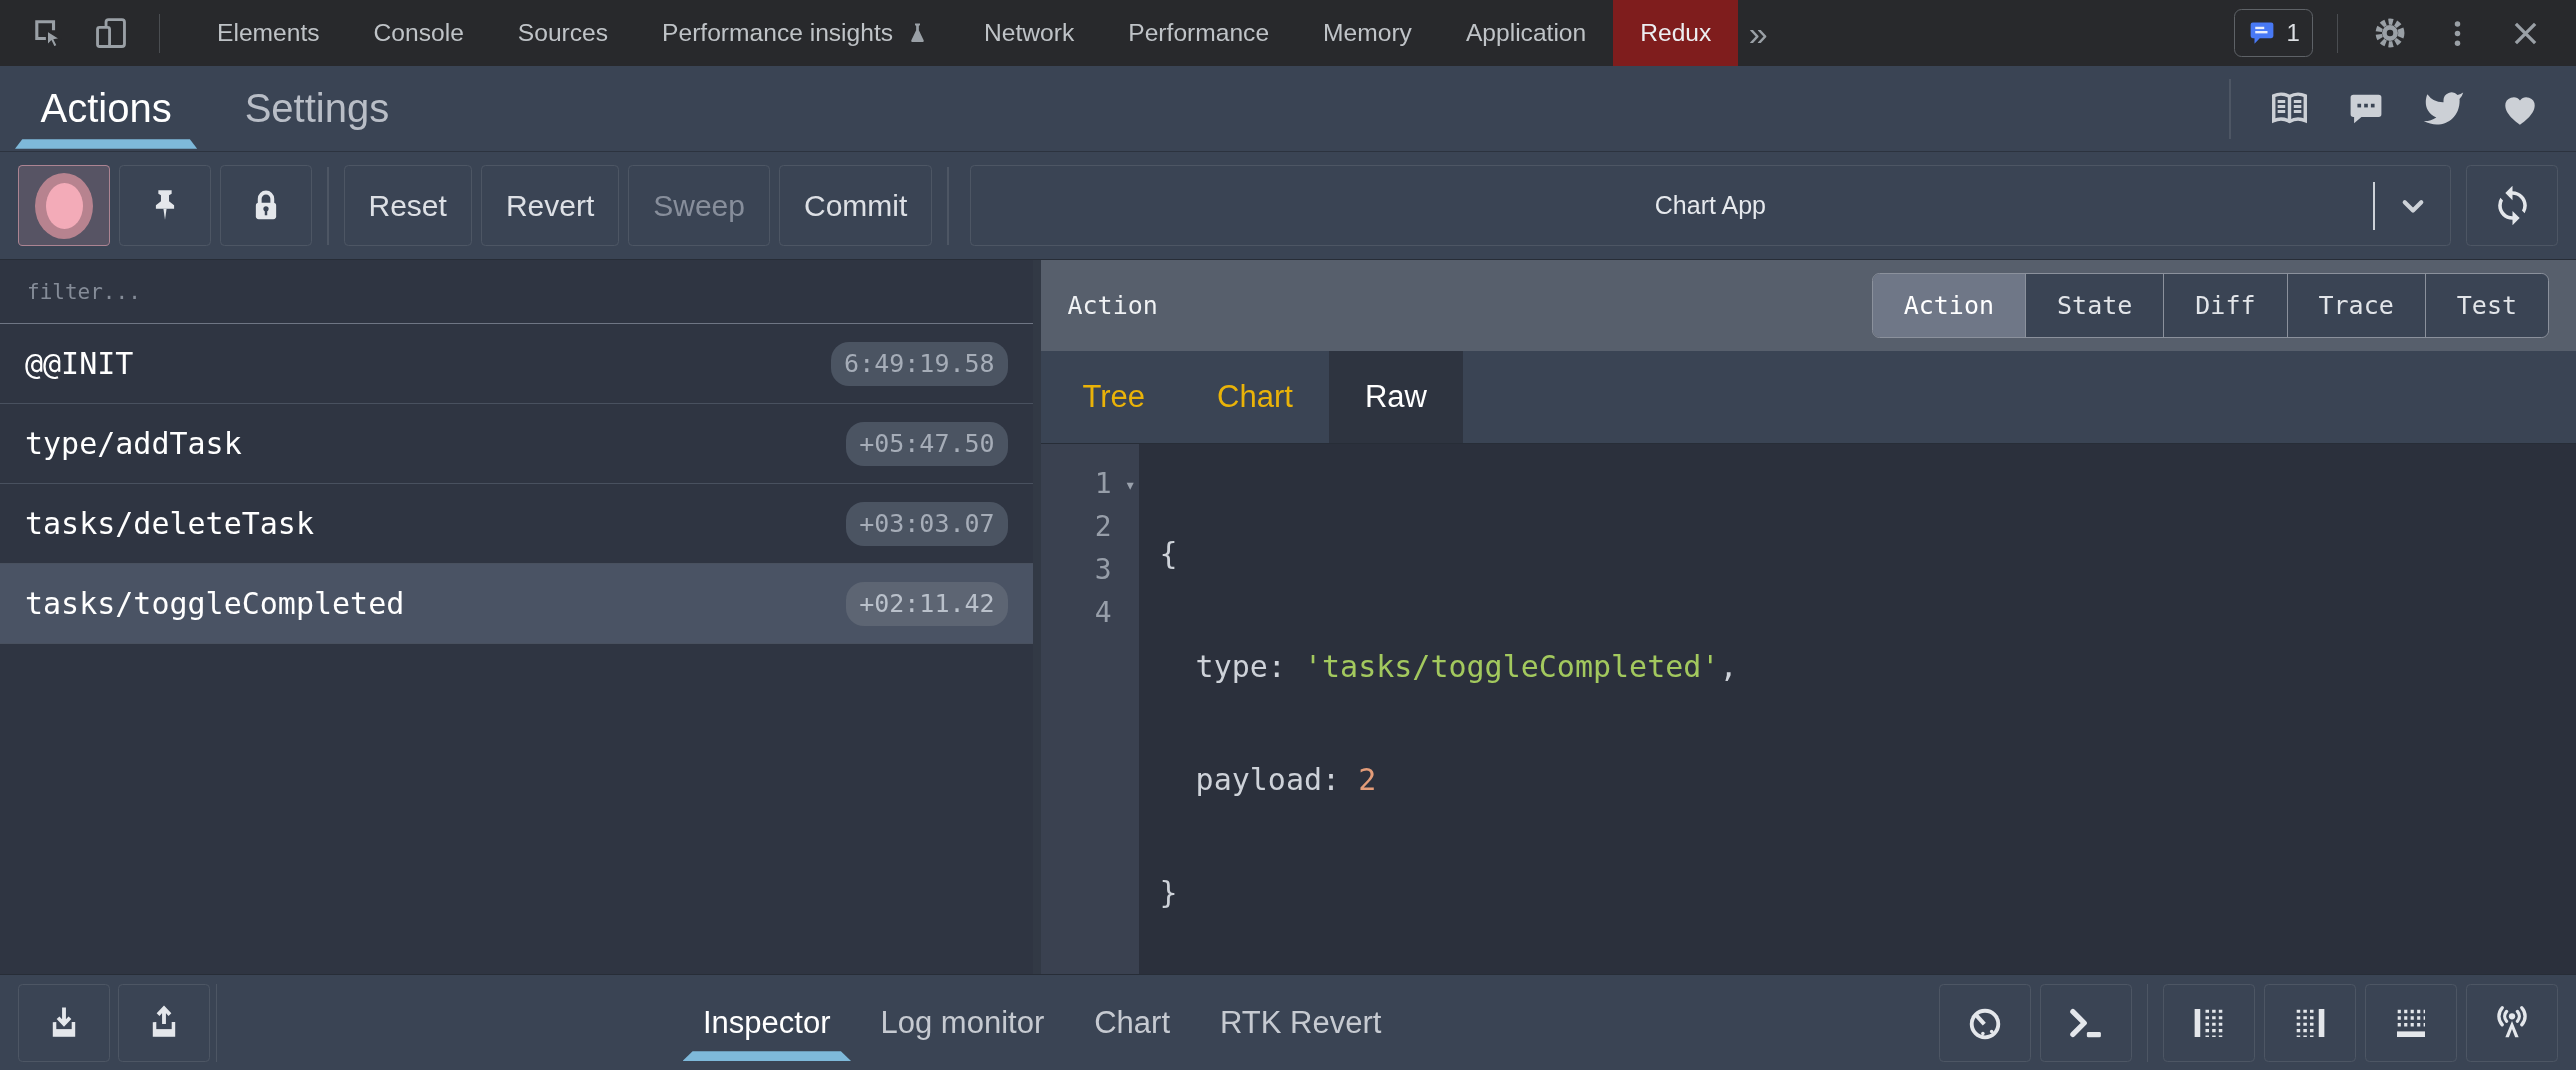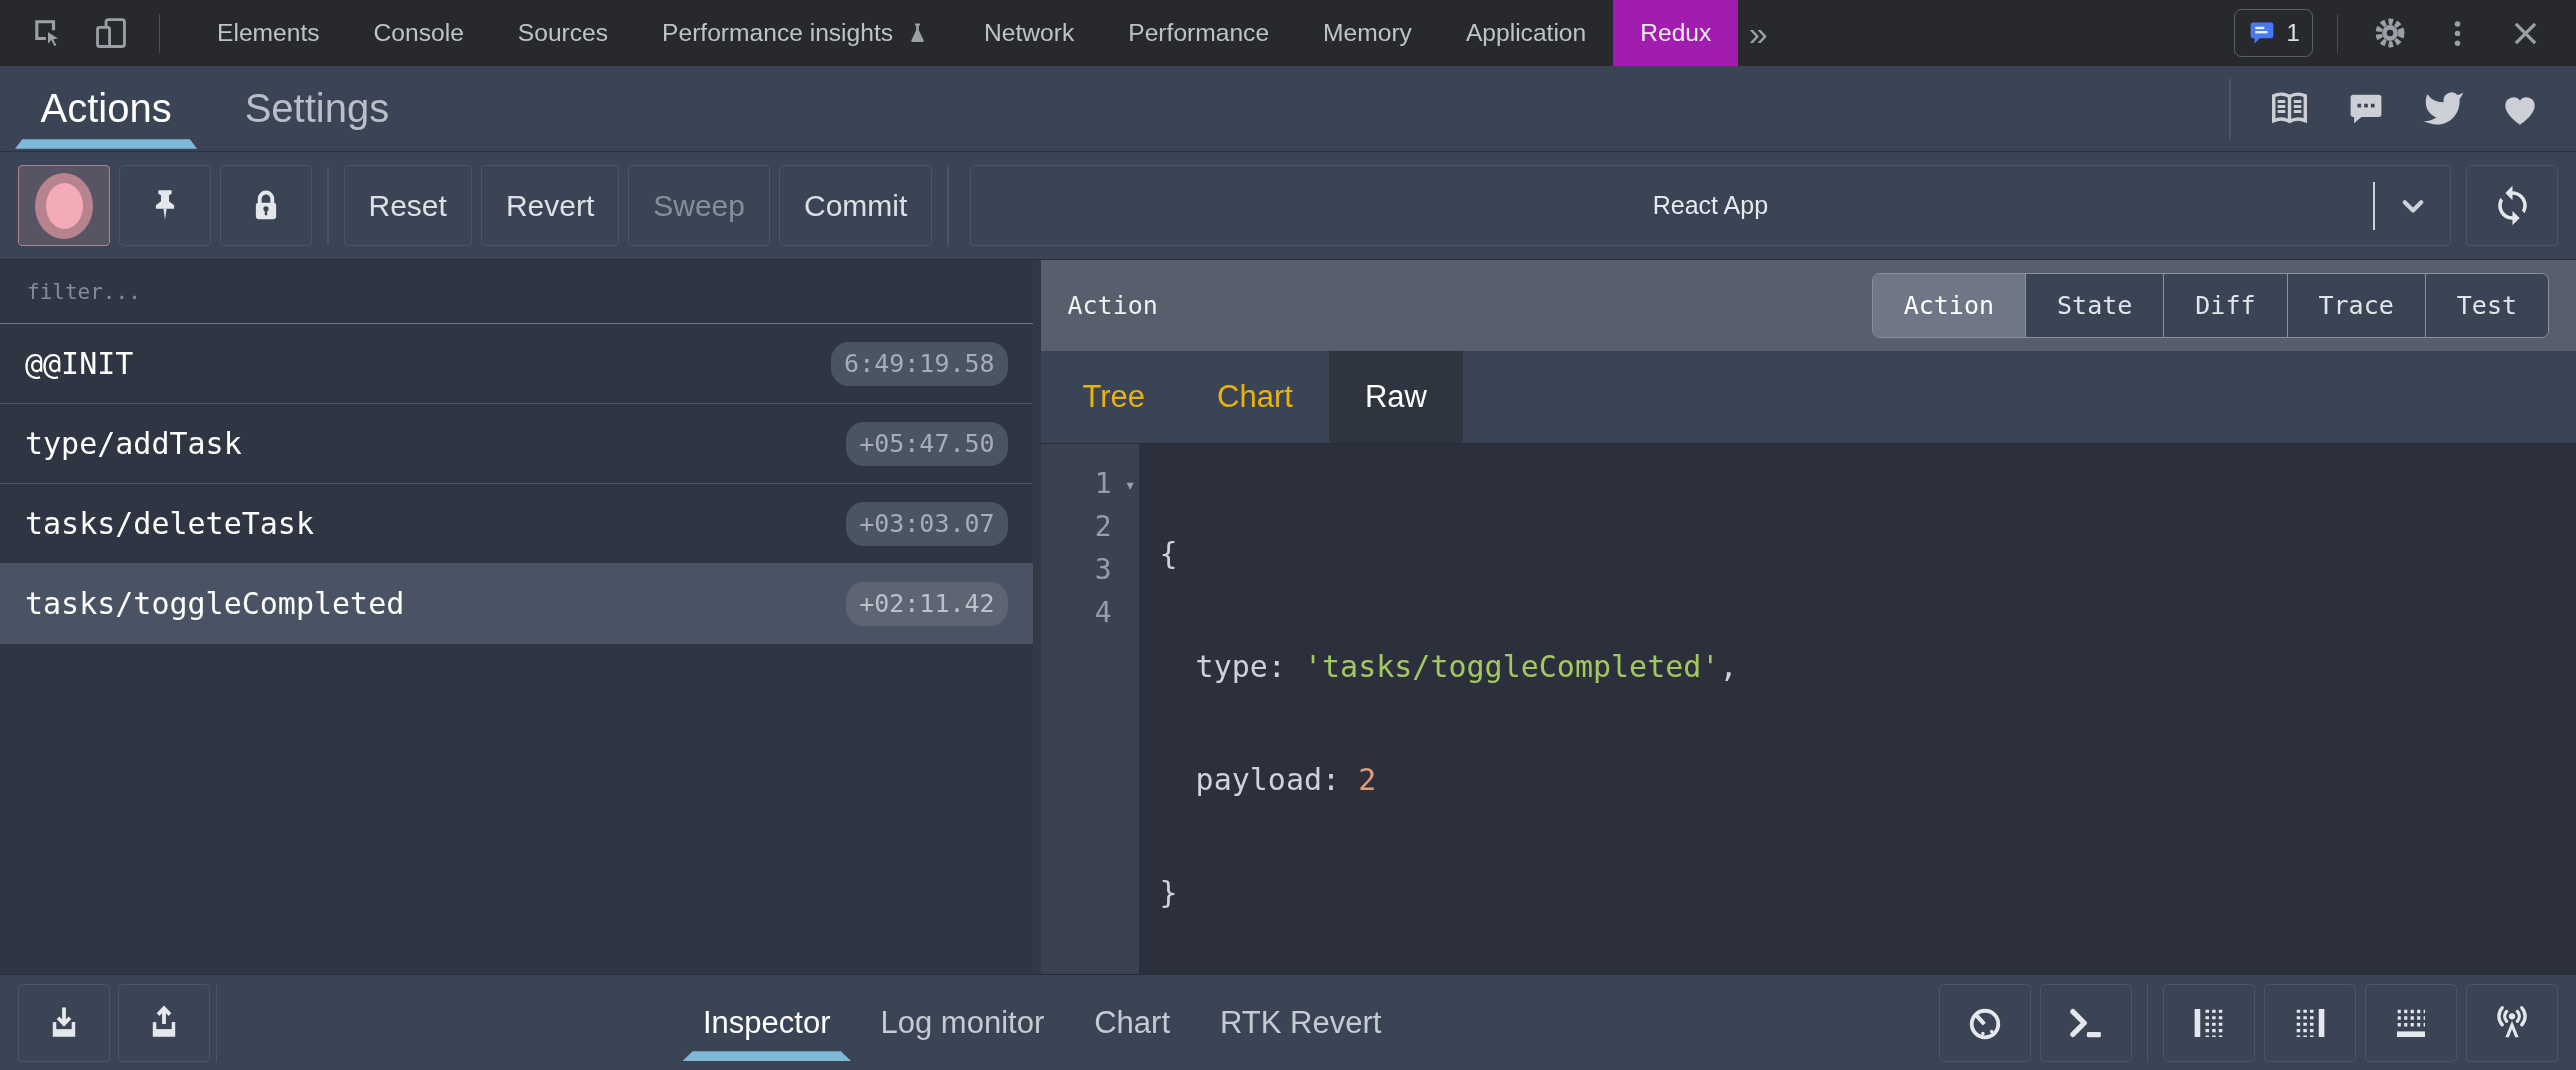--- a/index.html
+++ b/index.html
@@ -11,21 +11,21 @@
 
   
   .chrome{height:66px;background:#28292c;display:flex;align-items:center;color:#bfc3c7;flex:0 0 auto;}
   .chrome-icon-btn{width:57px;height:57px;border:none;background:transparent;color:#9aa0a6;
        display:flex;align-items:center;justify-content:center;padding:0;}
   .chrome-left{display:flex;align-items:center;padding-left:19.4px;gap:6px;}
   .chrome-vsep{width:1.5px;height:39px;background:#4a4d51;margin:0 13.4px;}
   .chrome-tabs{display:flex;align-items:center;height:100%;margin-left:16.4px;}
   .chrome-tab{height:100%;display:flex;align-items:center;gap:12px;padding:0 27px;
        font-size:24.6px;color:#bfc3c7;background:transparent;border:none;}
-  .chrome-tab.active{background:#a21caf;color:#eceef1;}
+  .chrome-tab.active{background:#7f1d1d;color:#eceef1;}
   .chrome-right{margin-left:auto;display:flex;align-items:center;gap:10.4px;padding-right:22.4px;}
   .more-tabs{font-size:34px;color:#9aa0a6;background:none;border:none;padding:0 10.4px;line-height:1;}
   .issues-badge{display:flex;align-items:center;gap:9px;height:48px;padding:0 12px;
        border:1.5px solid #5e6267;border-radius:7.5px;background:transparent;color:#dde0e4;font-size:24px;}
 
   
   .ext-nav{height:85px;background:#3a4454;display:flex;align-items:center;
        border-bottom:1.5px solid #2c333f;flex:0 0 auto;}
   .ext-tab{position:relative;height:100%;display:flex;align-items:center;
        font-size:40px;color:#b9bec7;background:none;border:none;padding:0 4.5px;margin-left:36px;}
@@ -259,21 +259,21 @@
         <rect x="11.3" y="14.3" width="1.4" height="3" fill="#3a4454"></rect>
       </svg>
     </button>
     <div class="tb-vsep"></div>
     <button class="tb-btn">Reset</button>
     <button class="tb-btn">Revert</button>
     <button class="tb-btn disabled">Sweep</button>
     <button class="tb-btn">Commit</button>
     <div class="tb-vsep"></div>
     <div class="instance-select">
-      <span class="instance-label">React App</span>
+      <span class="instance-label">Chart App</span>
       <span class="select-right">
         <span class="select-line"></span>
         <span class="select-chevron">
           <svg width="36" height="36" viewBox="0 0 24 24">
             <path d="M6.5 9.5L12 15l5.5-5.5" fill="none" stroke="currentColor" stroke-width="2.8" stroke-linecap="round" stroke-linejoin="round"></path>
           </svg>
         </span>
       </span>
     </div>
     <button class="tb-btn icon-only">

